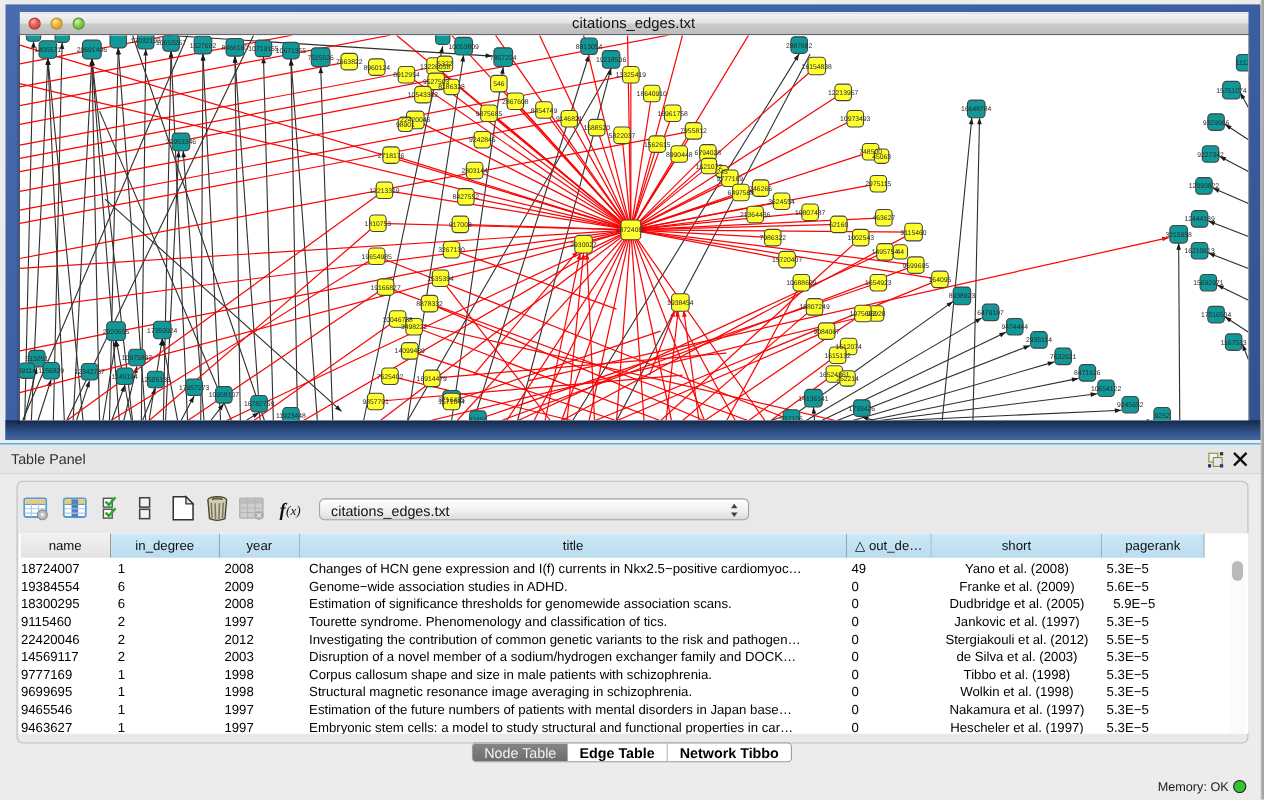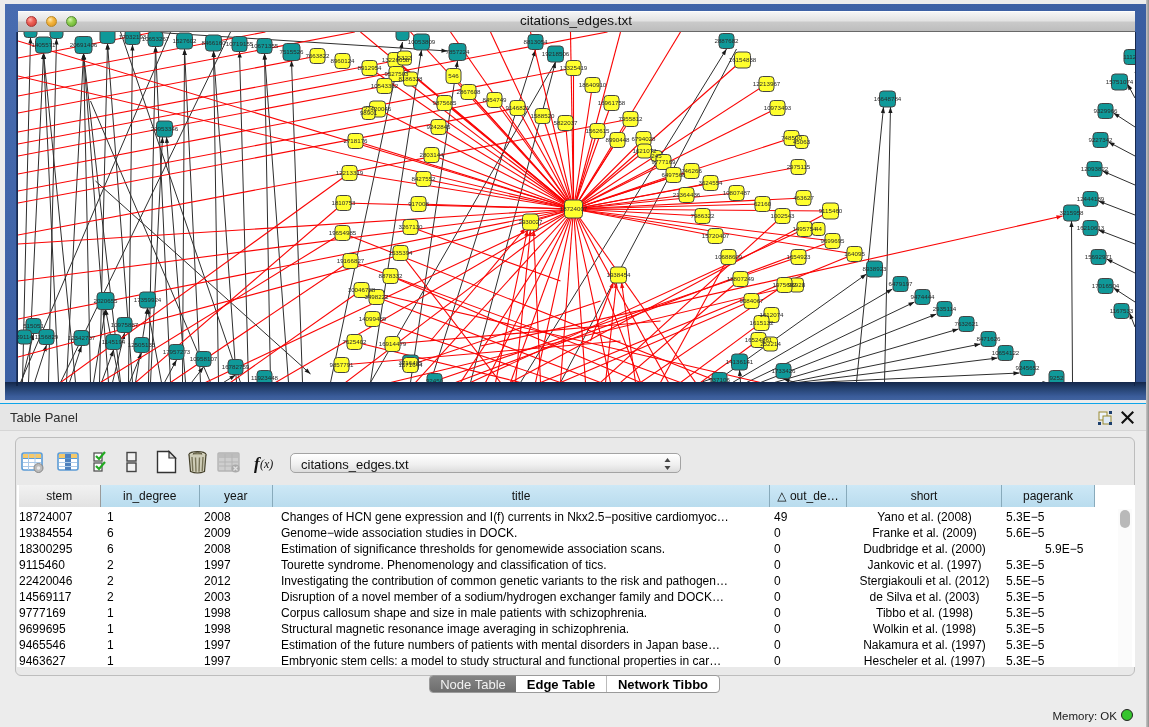--- a/index.html
+++ b/index.html
@@ -809,54 +809,54 @@
     <div id="combo">
         <div class="ct">citations_edges.txt</div>
         <svg class="ar2" style="position:absolute;right:9px;top:4px" width="7" height="12" viewBox="0 0 7 12">
           <path d="M3.5 0 L6.5 4 L0.5 4 Z" fill="#444"></path>
           <path d="M3.5 12 L6.5 8 L0.5 8 Z" fill="#444"></path>
         </svg>
       </div>
   </div>
   <div id="tbl">
       <div class="hrow">
-<div class="hc gray" style="left:1.5px;width:82.5px">stem</div>
+<div class="hc gray" style="left:1.5px;width:82.5px">name</div>
 <div class="hc " style="left:84.0px;width:98.5px">in_degree</div>
 <div class="hc " style="left:182.5px;width:73.5px">year</div>
 <div class="hc " style="left:256.0px;width:497.0px">title</div>
 <div class="hc " style="left:753.0px;width:77.0px">△ out_de…</div>
 <div class="hc " style="left:830.0px;width:155.0px">short</div>
 <div class="hc " style="left:985.0px;width:93.0px">pagerank</div>
 </div>
 <div class="trow" style="top:23.5px">
 <span style="left:2px">18724007</span>
 <span style="left:90px">1</span>
 <span style="left:187px">2008</span>
 <span style="left:264px">Changes of HCN gene expression and I(f) currents in Nkx2.5−positive cardiomyoc…</span>
 <span style="left:757px">49</span>
 <span style="left:830px;width:155px;text-align:center">Yano et al. (2008)</span>
 <span style="left:989px">5.3E−5</span>
 </div>
 <div class="trow" style="top:39.6px">
 <span style="left:2px">19384554</span>
 <span style="left:90px">6</span>
 <span style="left:187px">2009</span>
-<span style="left:264px">Genome−wide association studies in DOCK.</span>
+<span style="left:264px">Genome−wide association studies in ADHD.</span>
 <span style="left:757px">0</span>
 <span style="left:830px;width:155px;text-align:center">Franke et al. (2009)</span>
 <span style="left:989px">5.6E−5</span>
 </div>
 <div class="trow" style="top:55.7px">
 <span style="left:2px">18300295</span>
 <span style="left:90px">6</span>
 <span style="left:187px">2008</span>
 <span style="left:264px">Estimation of significance thresholds for genomewide association scans.</span>
 <span style="left:757px">0</span>
-<span style="left:830px;width:155px;text-align:center">Dudbridge et al. (2000)</span>
-<span style="left:1028px">5.9E−5</span>
+<span style="left:830px;width:155px;text-align:center">Dudbridge et al. (2005)</span>
+<span style="left:995px">5.9E−5</span>
 </div>
 <div class="trow" style="top:71.8px">
 <span style="left:2px">9115460</span>
 <span style="left:90px">2</span>
 <span style="left:187px">1997</span>
 <span style="left:264px">Tourette syndrome. Phenomenology and classification of tics.</span>
 <span style="left:757px">0</span>
 <span style="left:830px;width:155px;text-align:center">Jankovic et al. (1997)</span>
 <span style="left:989px">5.3E−5</span>
 </div>

